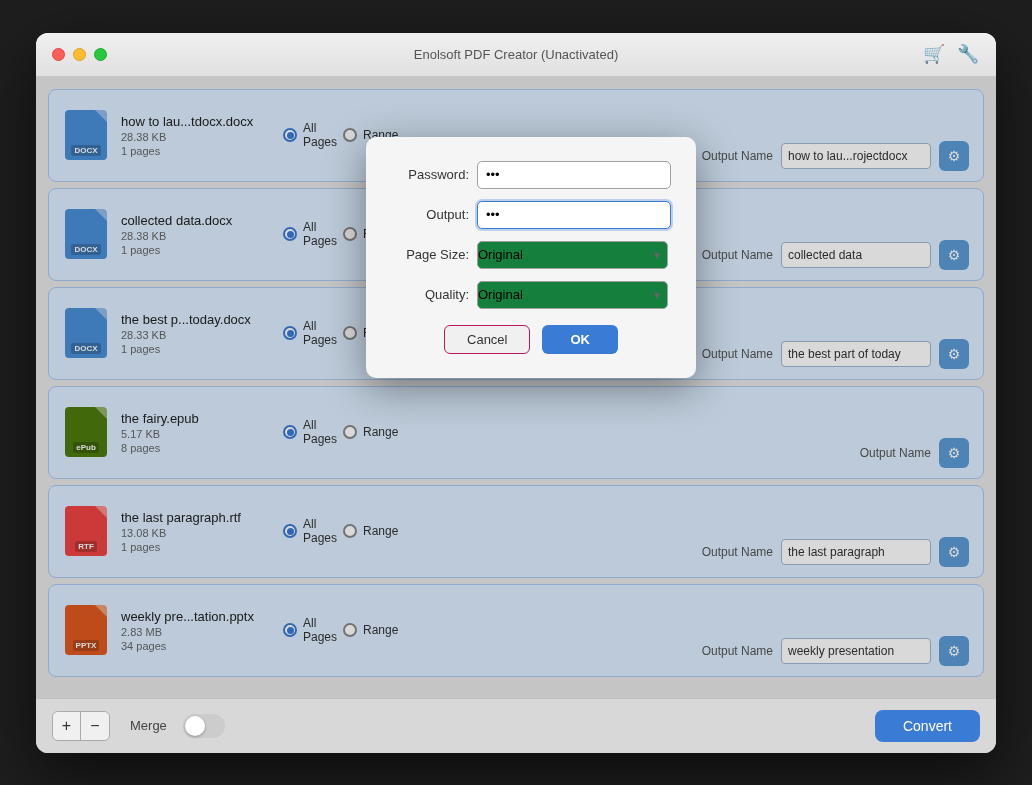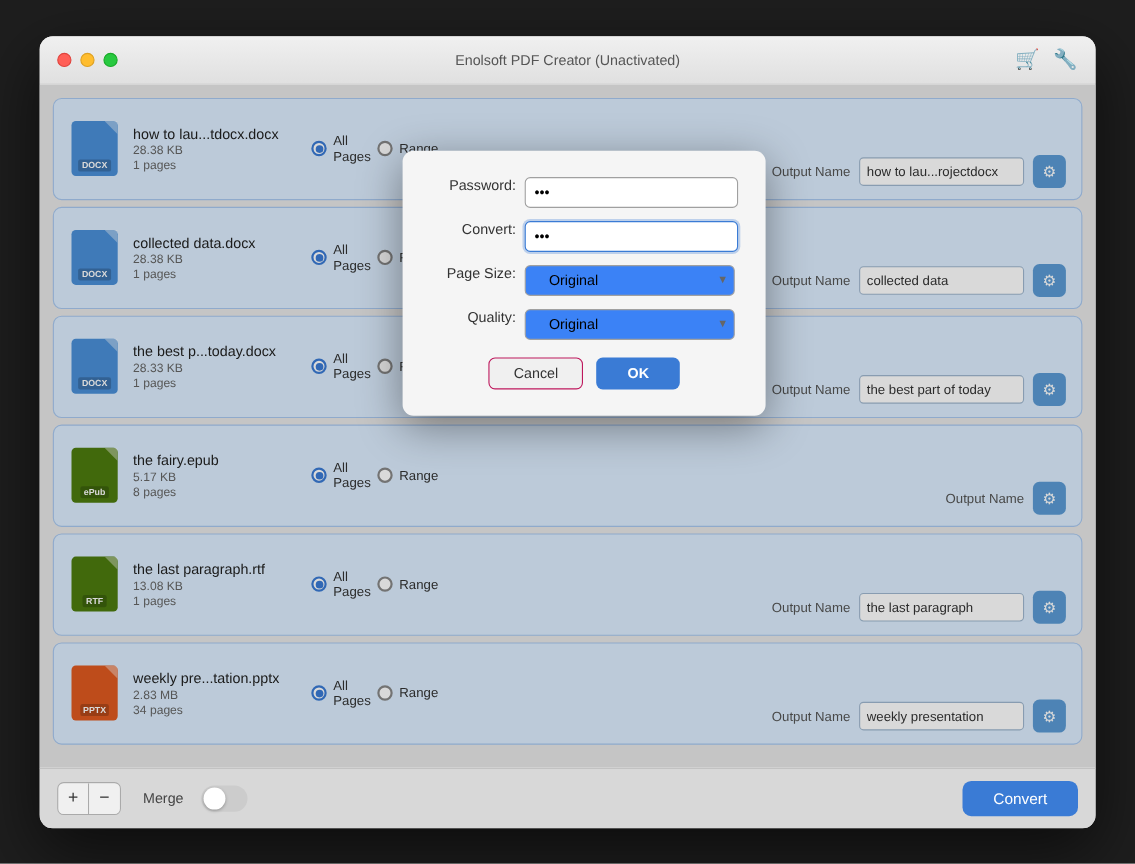--- a/index.html
+++ b/index.html
@@ -111,21 +111,21 @@
       content: '';
       position: absolute;
       top: 0; right: 0;
       width: 12px; height: 12px;
       background: rgba(255,255,255,0.4);
       border-bottom-left-radius: 4px;
       clip-path: polygon(0 0, 100% 100%, 100% 0);
     }
     .file-icon.docx { background: #4a90d9; }
     .file-icon.epub { background: #4d7c0f; }
-    .file-icon.rtf { background: #4d7c0f; }
+    .file-icon.rtf { background: #ef4444; }
     .file-icon.pptx { background: #e05a20; }
     .file-icon-label {
       font-size: 8px;
       font-weight: bold;
       color: white;
       background: rgba(0,0,0,0.2);
       padding: 1px 3px;
       border-radius: 2px;
     }
     .file-info {
@@ -297,20 +297,21 @@
     }
     .modal {
       background: #f5f5f5;
       border-radius: 10px;
       box-shadow: 0 10px 40px rgba(0,0,0,0.4);
       padding: 24px 28px;
       width: 330px;
     }
     .modal-row {
       display: flex;
+      align-items: center;
       margin-bottom: 12px;
       gap: 8px;
     }
     .modal-row-label {
       font-size: 13px;
       color: #333;
       width: 75px;
       text-align: right;
       flex-shrink: 0;
     }
@@ -330,22 +331,22 @@
     }
     .modal-select-wrap {
       flex: 1;
       position: relative;
     }
     .modal-select {
       width: 100%;
       height: 28px;
       border: 1.5px solid #a0a0a0;
       border-radius: 5px;
-      background: #3b82f6;
-      padding: 0 21px;
+      background: #15803d;
+      padding: 0 0;
       font-size: 13px;
       appearance: none;
       cursor: pointer;
       outline: none;
     }
     .modal-select-arrow {
       position: absolute;
       right: 6px;
       top: 50%;
       transform: translateY(-50%);
@@ -563,21 +564,21 @@
   </div>
       </div>
 
     <div class="modal-overlay">
       <div class="modal">
         <div class="modal-row">
           <span class="modal-row-label">Password:</span>
           <input class="modal-input" type="password" value="abc" style="">
         </div>
         <div class="modal-row">
-          <span class="modal-row-label">Convert:</span>
+          <span class="modal-row-label">Output:</span>
           <input class="modal-input focused" type="password" value="abc" style="">
         </div>
         <div class="modal-row">
           <span class="modal-row-label">Page Size:</span>
           <div class="modal-select-wrap">
             <select class="modal-select">
               <option>Original</option>
               <option>A4</option>
               <option>Letter</option>
               <option>Legal</option>

